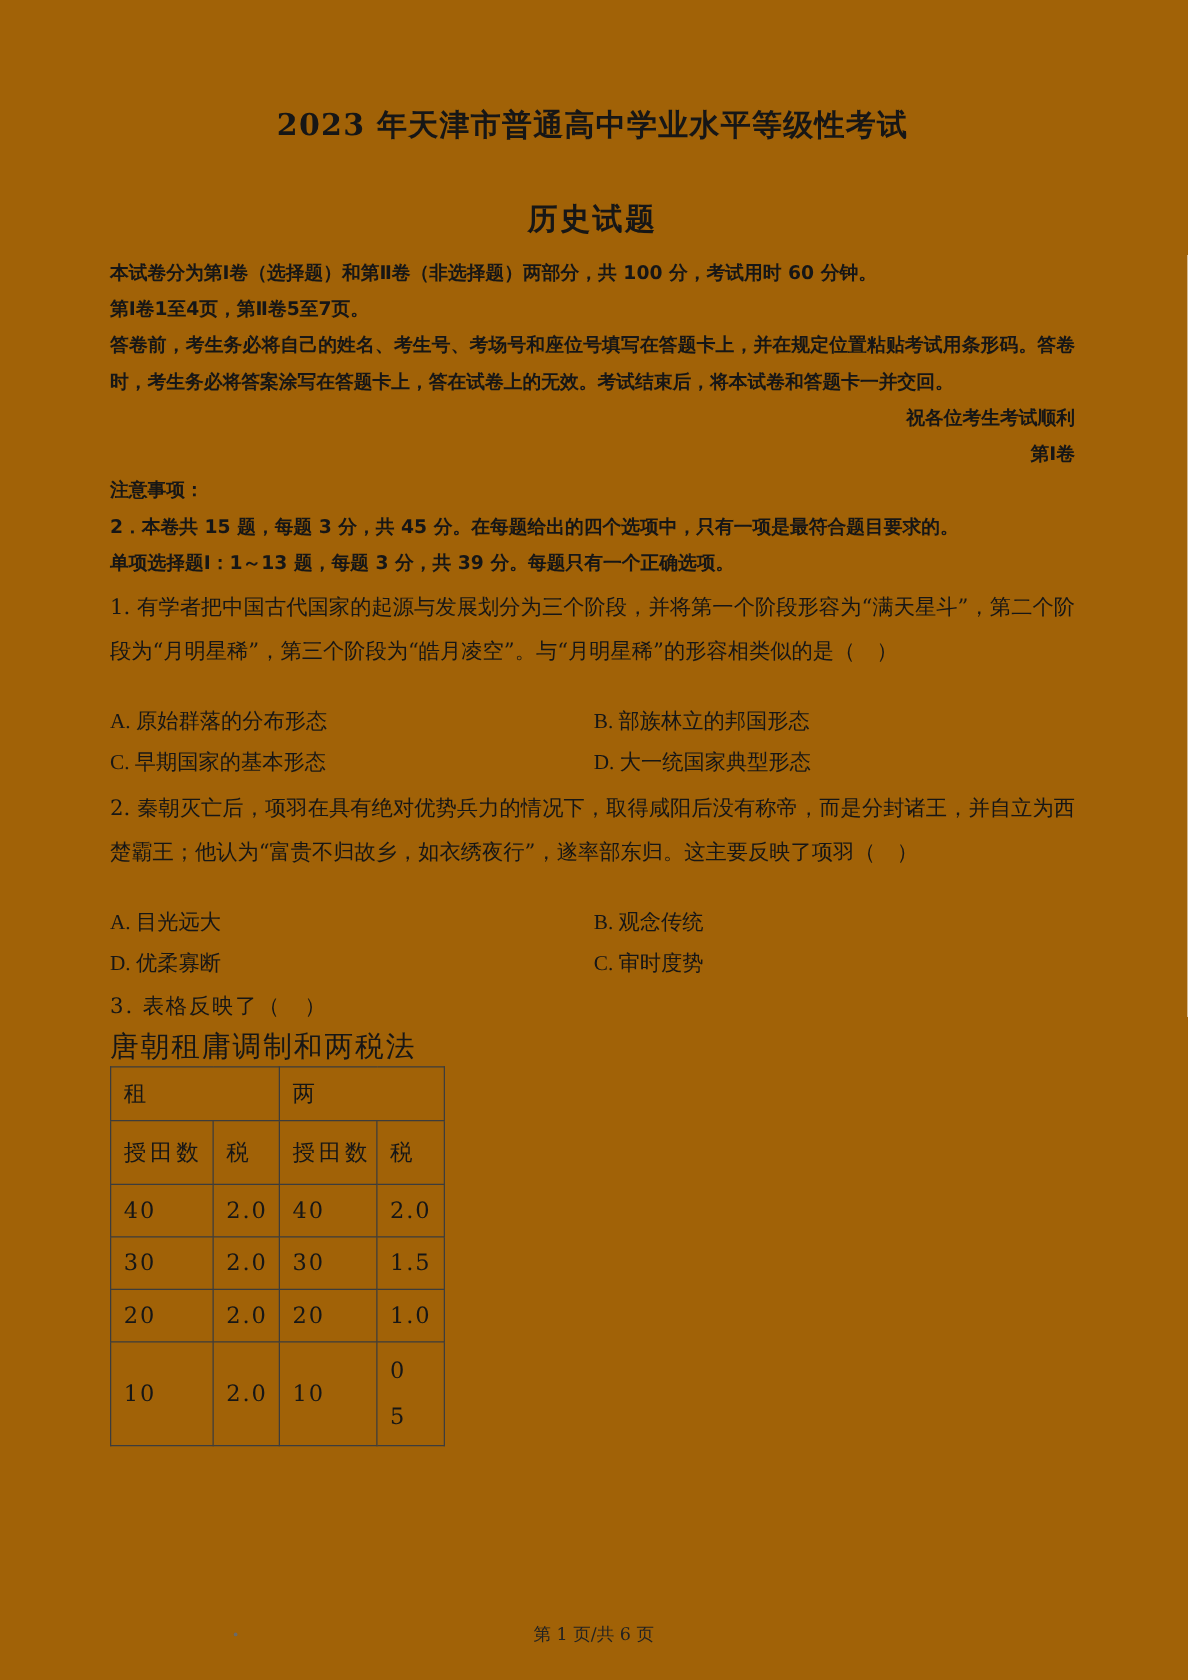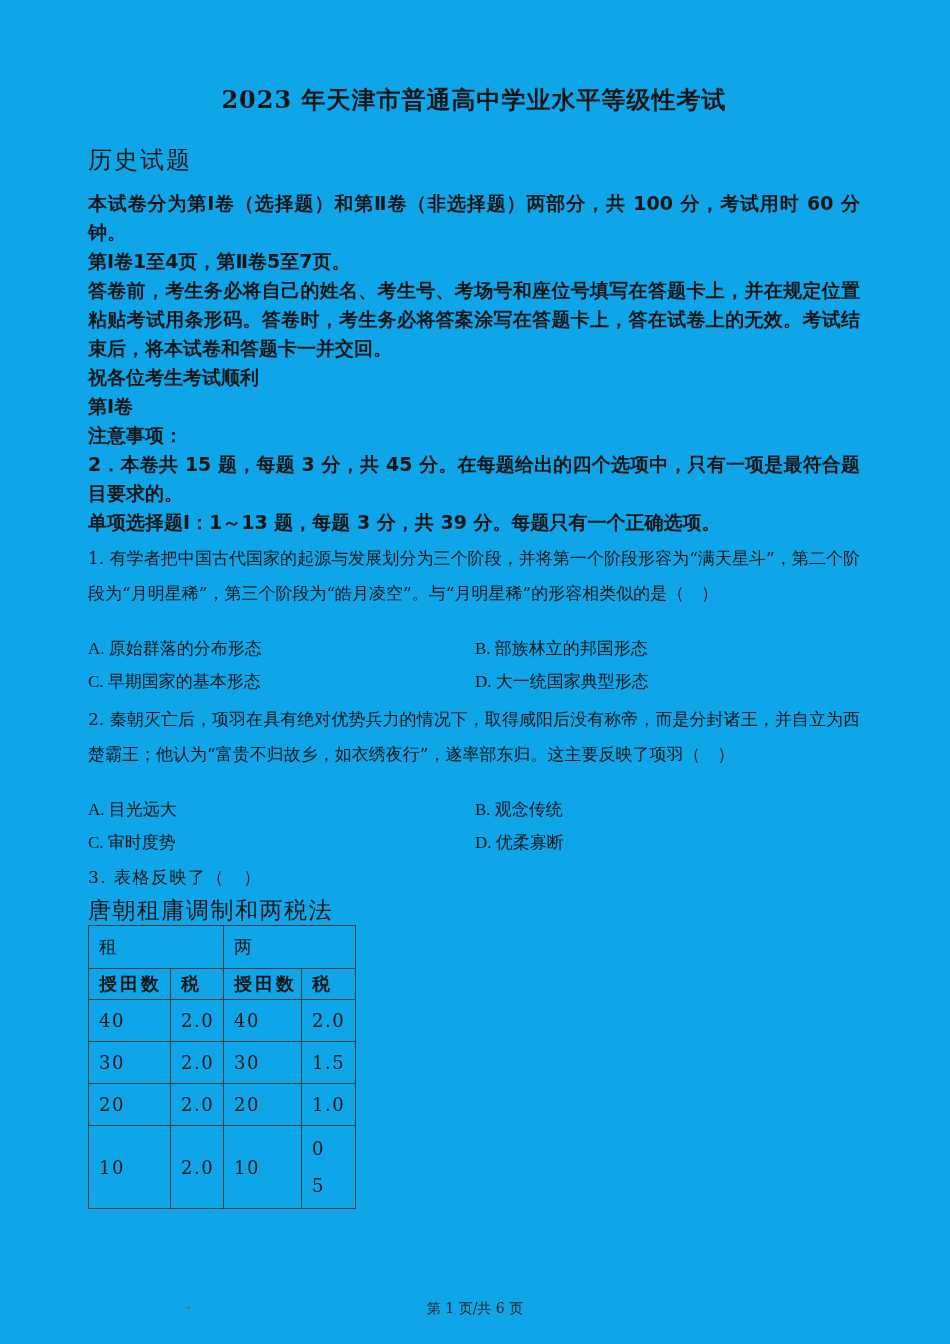--- a/index.html
+++ b/index.html
@@ -1,52 +1,53 @@
 <!DOCTYPE html>
 <html><head>
 <meta charset="utf-8">
 <style>
   * { margin: 0; padding: 0; box-sizing: border-box; }
   html, body { background: #ffffff; }
   .page {
     position: relative;
     width: 950px;
     height: 1344px;
-    background: #0ea5e9;
+    background: #a16207;
     overflow: hidden;
     color: #161616;
     font-family: "DejaVu Serif", "Liberation Serif", serif;
   }
   .content { width: 772px; margin-left: 88px; }
 
   .doc-title {
     margin-top: 84px;
     font-size: 24px;
     font-weight: 700;
     line-height: 32px;
     text-align: center;
     letter-spacing: 1px;
   }
   .doc-subtitle {
-    margin-top: 28px;
+    margin-top: 43px;
     font-size: 24px;
-    font-weight: 400;
+    font-weight: 700;
     line-height: 32px;
+    text-align: center;
     letter-spacing: 2px;
   }
 
   .bold-block {
     margin-top: 13px;
     font-family: "DejaVu Sans", "Liberation Sans", sans-serif;
     font-weight: 700;
-    font-size: 19px;
+    font-size: 15px;
     line-height: 29px;
   }
   .bold-block p { text-align: justify; }
-  .bold-block p.center { text-align: left; }
+  .bold-block p.center { text-align: right; }
 
   .q { font-size: 17px; }
   .stem { line-height: 35px; text-align: justify; }
   .opts {
     display: grid;
     grid-template-columns: 387px 1fr;
     line-height: 33px;
     margin-top: 21px;
     font-family: Liberation Serif, serif;
   }
@@ -61,21 +62,21 @@
     font-size: 18px;
   }
   table.tax td {
     border: 1px solid #3c3c3c;
     padding-left: 10px;
     vertical-align: middle;
     white-space: pre-line;
   }
   table.tax .hdr { letter-spacing: 3px; }
   table.tax tr.r-group td { height: 43px; }
-  table.tax tr.r-cols  td { height: 31px; font-weight: bold; }
+  table.tax tr.r-cols  td { height: 51px; }
   table.tax tr.r-data  td { height: 42px; }
   table.tax tr.r-last  td { height: 83px; line-height: 37px; }
 
   .footer {
     position: absolute;
     top: 1298px;
     left: 0;
     width: 100%;
     text-align: center;
     font-size: 14px;
@@ -120,22 +121,22 @@
         <span>C. 早期国家的基本形态</span>
         <span>D. 大一统国家典型形态</span>
       </div>
     </div>
 
     <div class="q q2">
       <p class="stem">2. 秦朝灭亡后，项羽在具有绝对优势兵力的情况下，取得咸阳后没有称帝，而是分封诸王，并自立为西楚霸王；他认为“富贵不归故乡，如衣绣夜行”，遂率部东归。这主要反映了项羽（　）</p>
       <div class="opts">
         <span>A. 目光远大</span>
         <span>B. 观念传统</span>
+        <span>D. 优柔寡断</span>
         <span>C. 审时度势</span>
-        <span>D. 优柔寡断</span>
       </div>
     </div>
 
     <div class="q q3">
       <p class="stem">3. 表格反映了（　）</p>
       <p class="table-caption">唐朝租庸调制和两税法</p>
 
       <table class="tax">
         <colgroup>
           <col style="width:82px">

